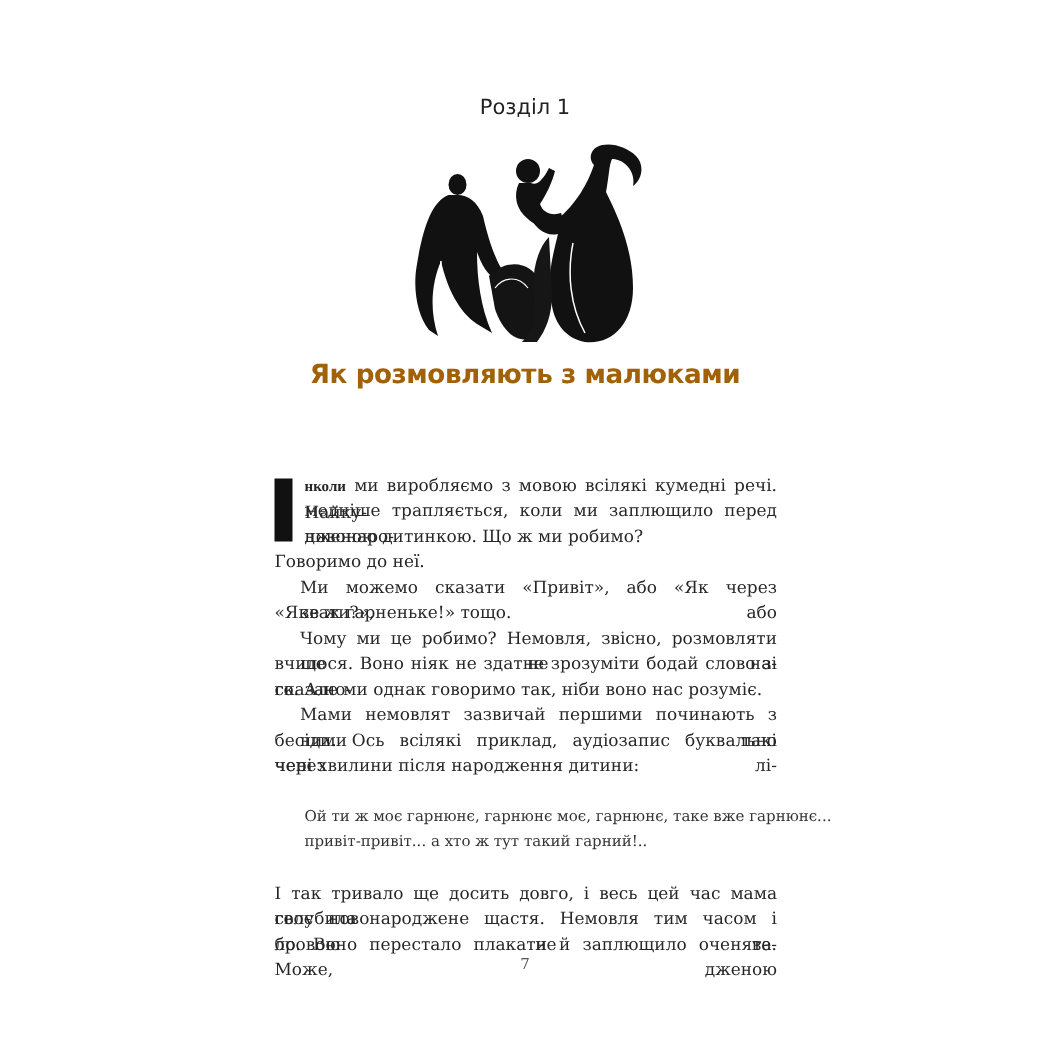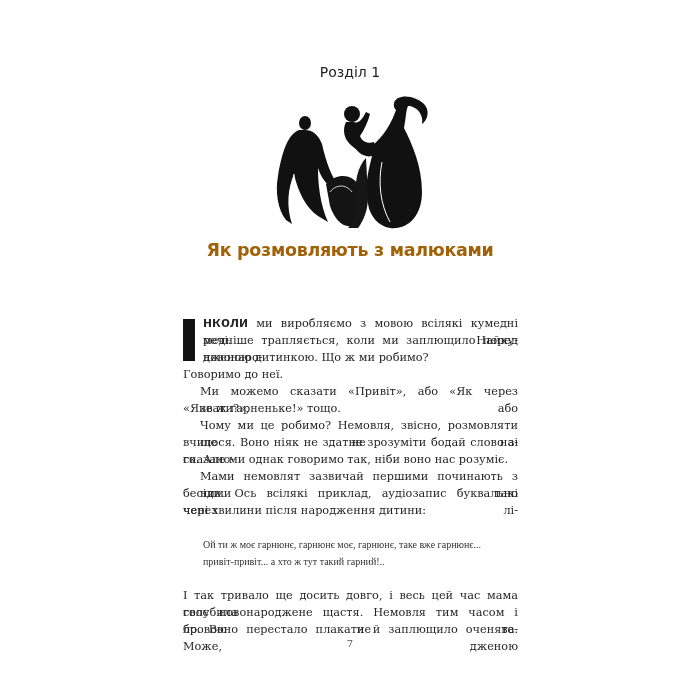--- a/index.html
+++ b/index.html
@@ -24,22 +24,22 @@
       position: absolute; left: 183px; top: 315px; width: 335px;
       font-family: "DejaVu Serif", serif; font-size: 11.3px; line-height: 17px; color: #262626;
     }
     .line { white-space: nowrap; height: 17px; }
     .just { text-align: justify; text-align-last: justify; white-space: normal; }
     .indent { padding-left: 17px; }
     .dropcap-wrap { position: relative; padding-left: 20px; }
     .dropcap {
       position: absolute; left: 0; top: 4px; width: 12px; height: 42px; background: #111;
     }
-    .lead-word { font-family: Liberation Mono, monospace; font-weight: bold; font-size: 15px; }
-    .quote { padding-left: 20px; font-size: 10px; line-height: 17px; margin-top: 17px; color: #333; font-family: Liberation Serif, serif; }
+    .lead-word { font-family: Liberation Serif, serif; font-weight: bold; font-size: 10px; }
+    .quote { padding-left: 20px; font-size: 10px; line-height: 17px; margin-top: 17px; color: #333; }
     .gap { height: 17px; }
     .page-number {
       position: absolute; top: 638px; left: 0; width: 700px; text-align: center;
       font-family: "DejaVu Serif", serif; font-size: 10px; color: #555;
     }
   </style>
 </head>
 <body>
 
 <div class="page">

